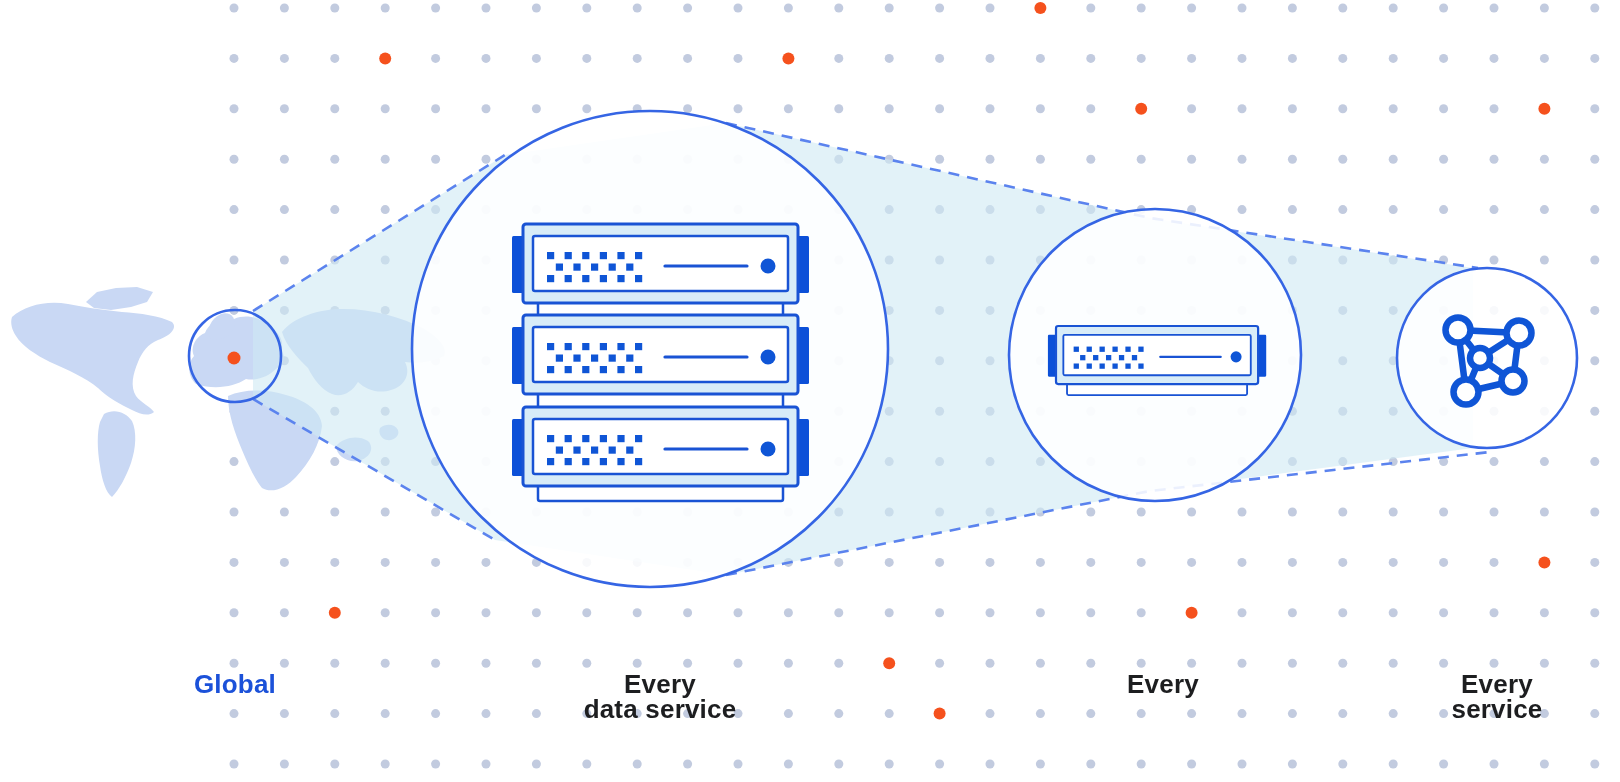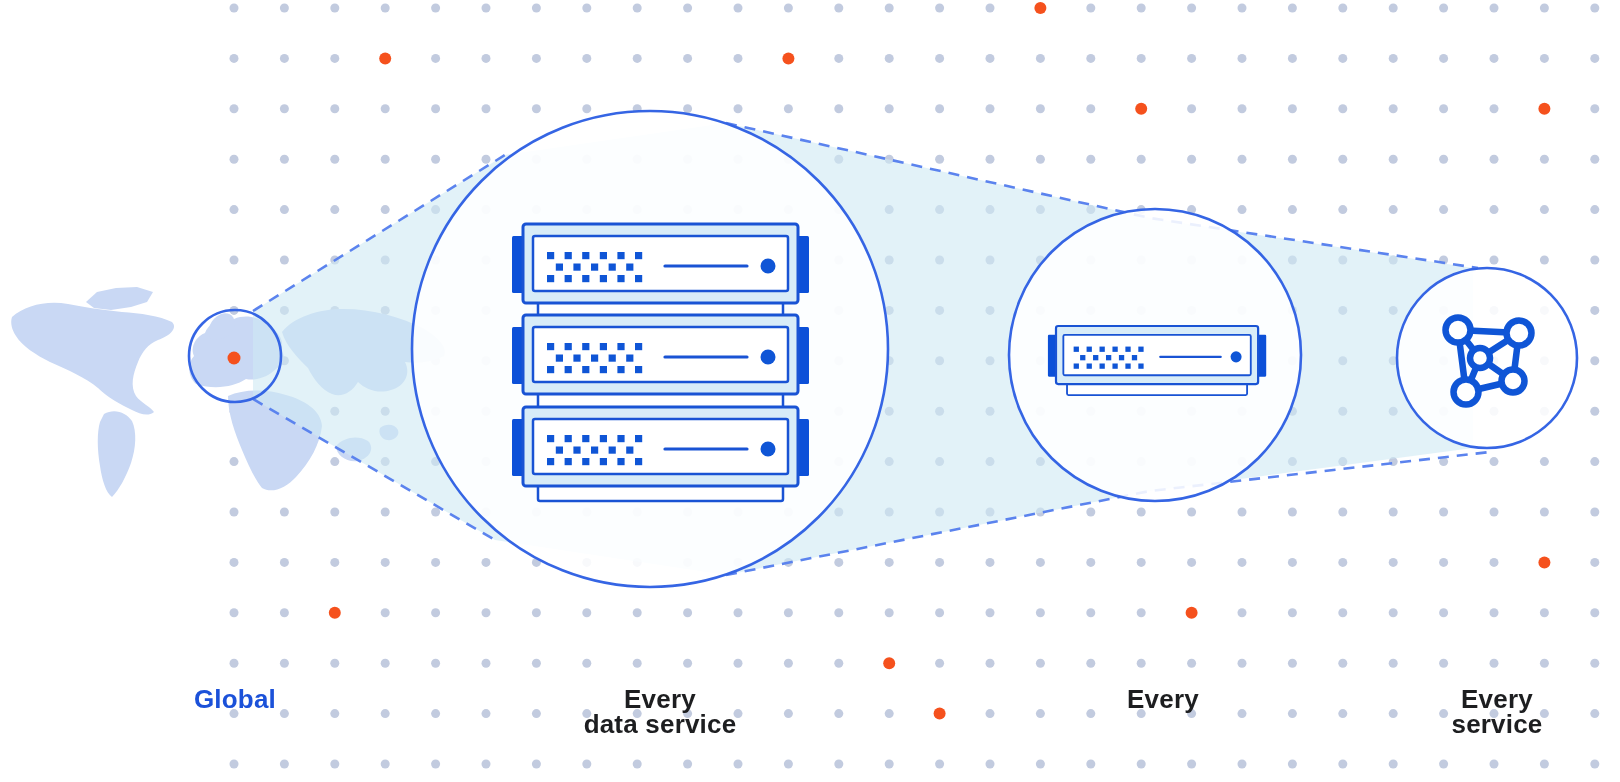--- a/index.html
+++ b/index.html
@@ -1,19 +1,19 @@
 <!DOCTYPE html>
 <html><head>
 <meta charset="utf-8">
 <style>
   html,body{margin:0;padding:0;background:#fff;}
   body{width:1620px;height:782px;overflow:hidden;font-family:"Liberation Sans",sans-serif;}
   .stage{position:relative;width:1620px;height:782px;background:#ffffff;}
   .stage svg{position:absolute;left:0;top:0;}
-  .label{position:absolute;top:687px;width:320px;text-align:center;
+  .label{position:absolute;top:672px;width:320px;text-align:center;
          font-size:26px;font-weight:700;line-height:25px;letter-spacing:.2px;}
   .label div{white-space:nowrap;}
 </style>
 </head>
 <body>
 
 <div class="stage">
 
   <svg width="1620" height="782" viewBox="0 0 1620 782">
 

